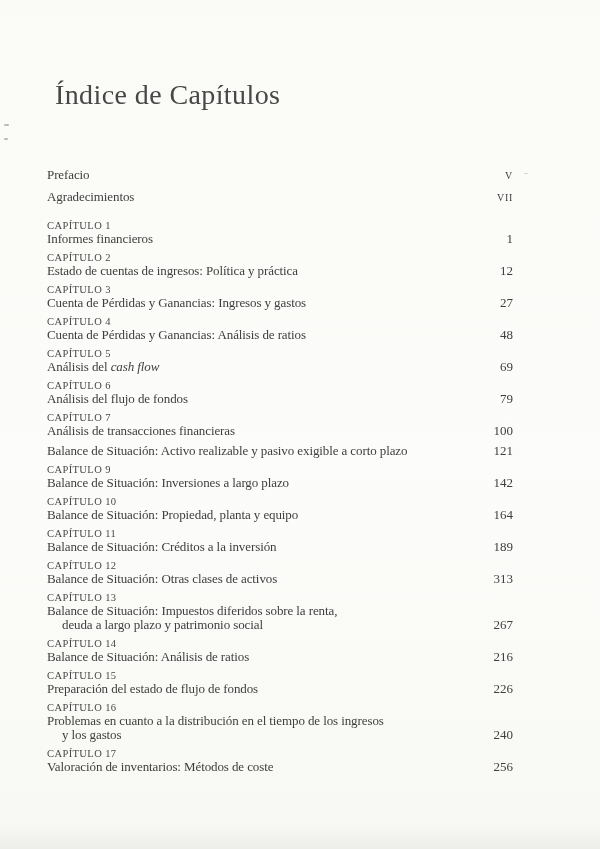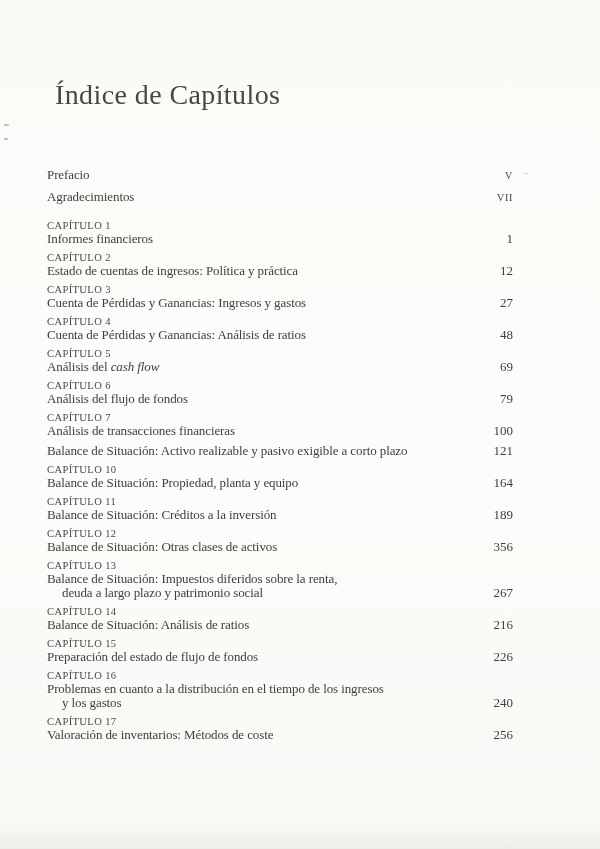--- a/index.html
+++ b/index.html
@@ -139,38 +139,45 @@
           <span class="page-num">100</span>
         </div>
       </div>
       <div class="entry chapter">
         <div class="line">
           <span class="line-text"><span>Balance de Situación: Activo realizable y pasivo exigible a corto plazo</span></span>
           <span class="page-num">121</span>
         </div>
       </div>
       <div class="entry chapter">
+        <div class="chapter-label">CAPÍTULO 9</div>
+        <div class="line">
+          <span class="line-text"><span>Balance de Situación: Inversiones a largo plazo</span></span>
+          <span class="page-num">142</span>
+        </div>
+      </div>
+      <div class="entry chapter">
         <div class="chapter-label">CAPÍTULO 10</div>
         <div class="line">
           <span class="line-text"><span>Balance de Situación: Propiedad, planta y equipo</span></span>
           <span class="page-num">164</span>
         </div>
       </div>
       <div class="entry chapter">
         <div class="chapter-label">CAPÍTULO 11</div>
         <div class="line">
           <span class="line-text"><span>Balance de Situación: Créditos a la inversión</span></span>
           <span class="page-num">189</span>
         </div>
       </div>
       <div class="entry chapter">
         <div class="chapter-label">CAPÍTULO 12</div>
         <div class="line">
           <span class="line-text"><span>Balance de Situación: Otras clases de activos</span></span>
-          <span class="page-num">356</span>
+          <span class="page-num">313</span>
         </div>
       </div>
       <div class="entry chapter">
         <div class="chapter-label">CAPÍTULO 13</div>
         <div class="line">
           <span class="line-text"><span>Balance de Situación: Impuestos diferidos sobre la renta,</span></span>
         </div>
         <div class="line cont">
           <span class="line-text"><span>deuda a largo plazo y patrimonio social</span></span>
           <span class="page-num">267</span>

